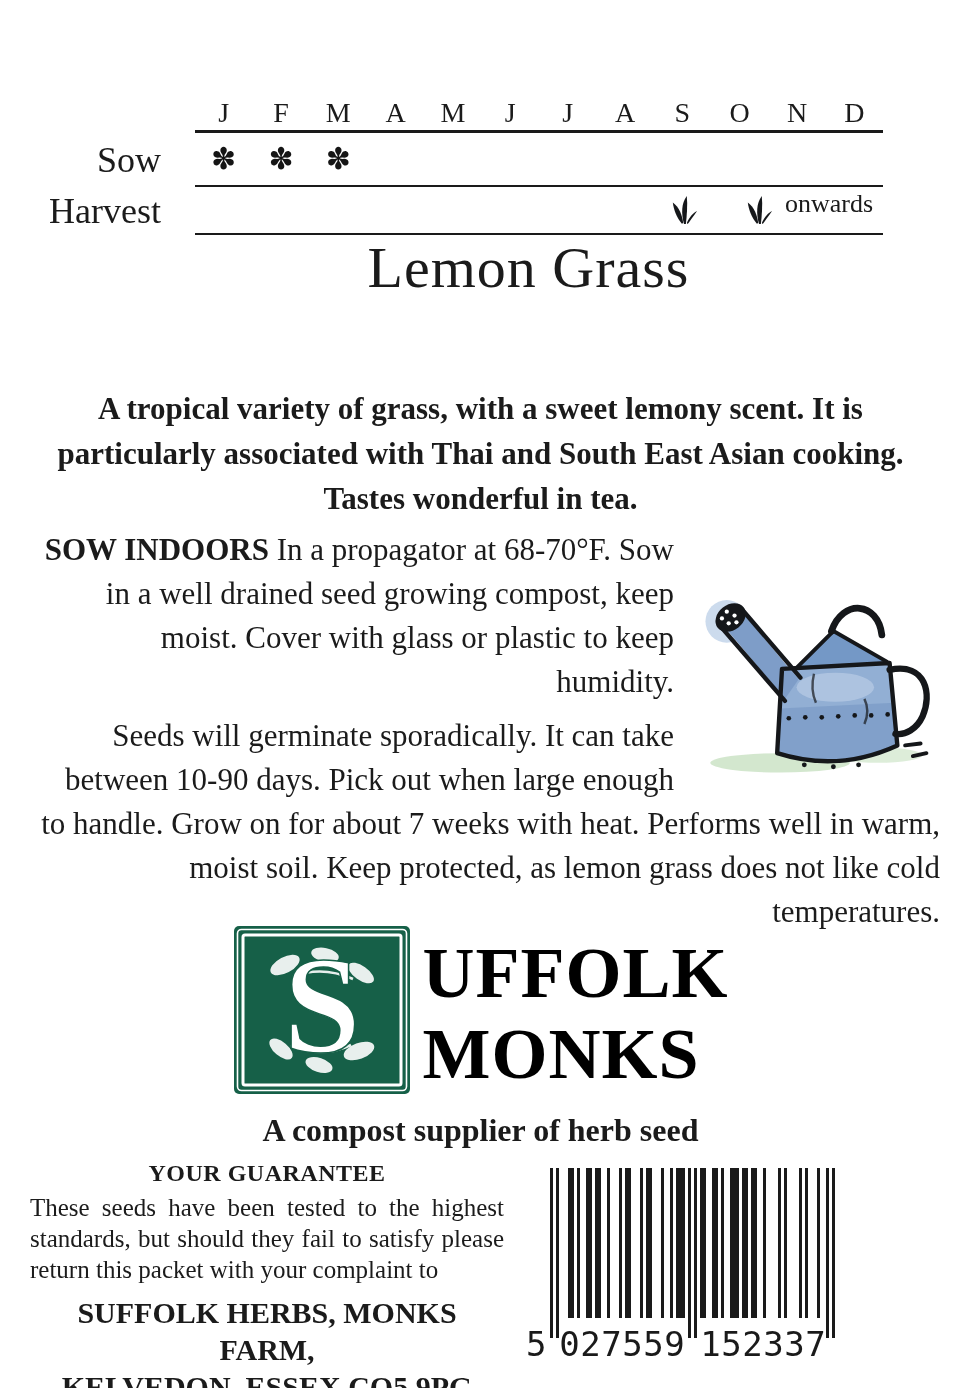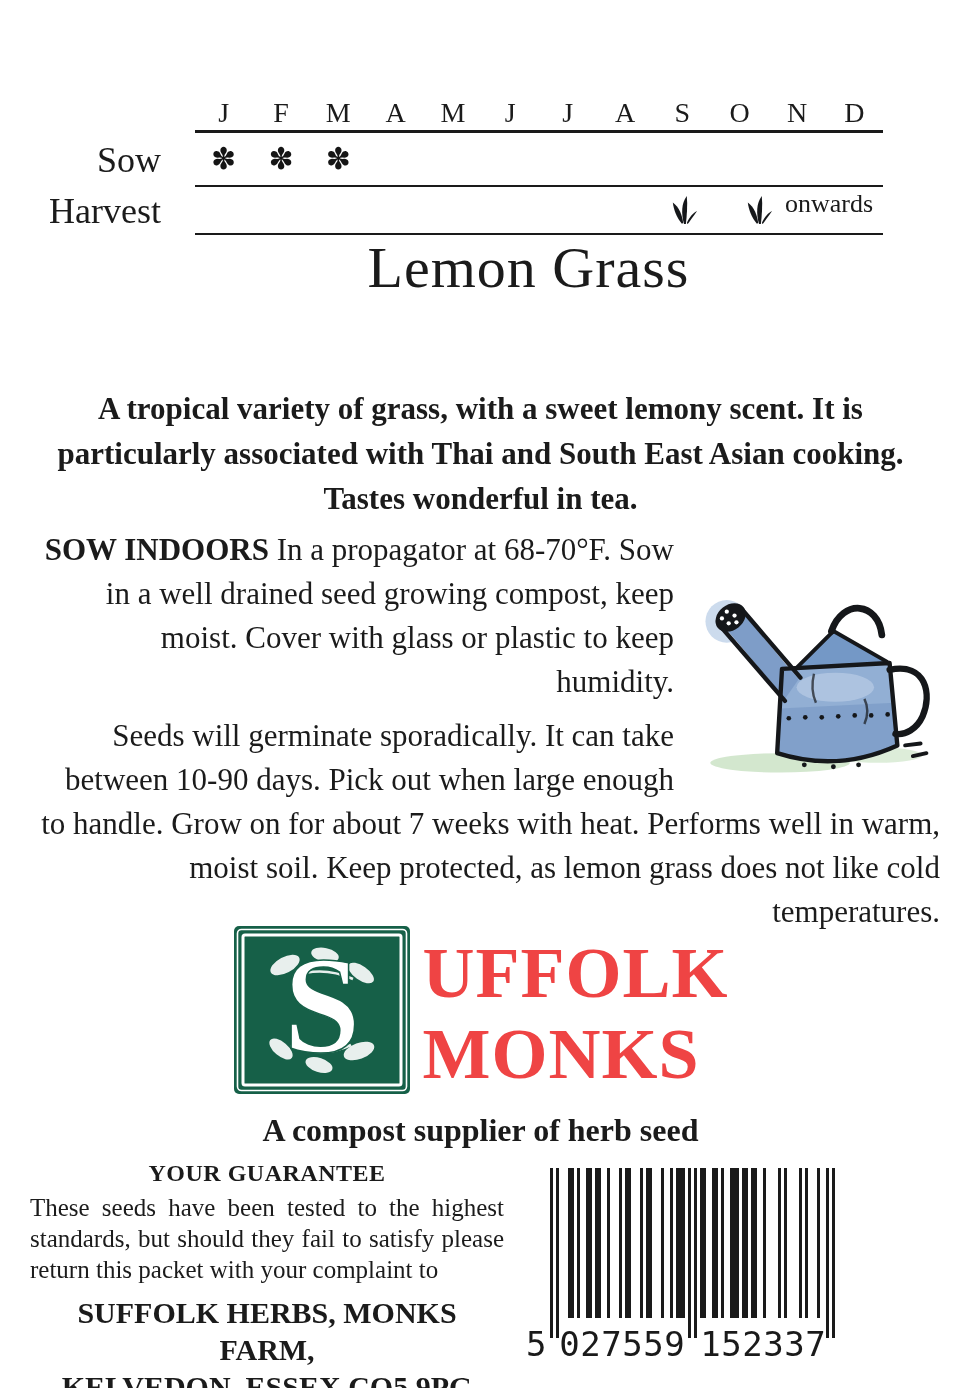--- a/index.html
+++ b/index.html
@@ -38,21 +38,21 @@
   .instructions{position:absolute;top:528px;left:38px;width:902px;
     font-size:31px;line-height:44px;text-align:right;}
   .instructions p{margin:0 0 10px 0;}
   .bold-lead{font-weight:bold;}
   .can-float{float:right;width:252px;height:224px;margin:44px 0 0 14px;}
   .can-float svg{width:252px;height:200px;display:block;margin-top:8px;}
   
   .brand{position:absolute;top:925px;left:0;width:100%;
     display:flex;justify-content:center;align-items:flex-start;gap:12px;}
   .logo-square{width:178px;height:170px;}
-  .wordmark{color:#ef4444;font-weight:bold;font-size:72px;line-height:65px;
+  .wordmark{color:#000000;font-weight:bold;font-size:72px;line-height:65px;
     letter-spacing:1px;margin-top:16px;}
   .tagline{position:absolute;top:1112px;left:0;width:100%;
     text-align:center;font-weight:bold;font-size:32px;}
   
   .guarantee{position:absolute;left:30px;top:1160px;width:474px;}
   .guarantee-heading{text-align:center;font-weight:bold;font-size:24px;
     letter-spacing:0.5px;}
   .guarantee-body{font-size:25px;line-height:31px;text-align:justify;
     margin-top:5px;}
   .address{text-align:center;font-weight:bold;font-size:30px;

